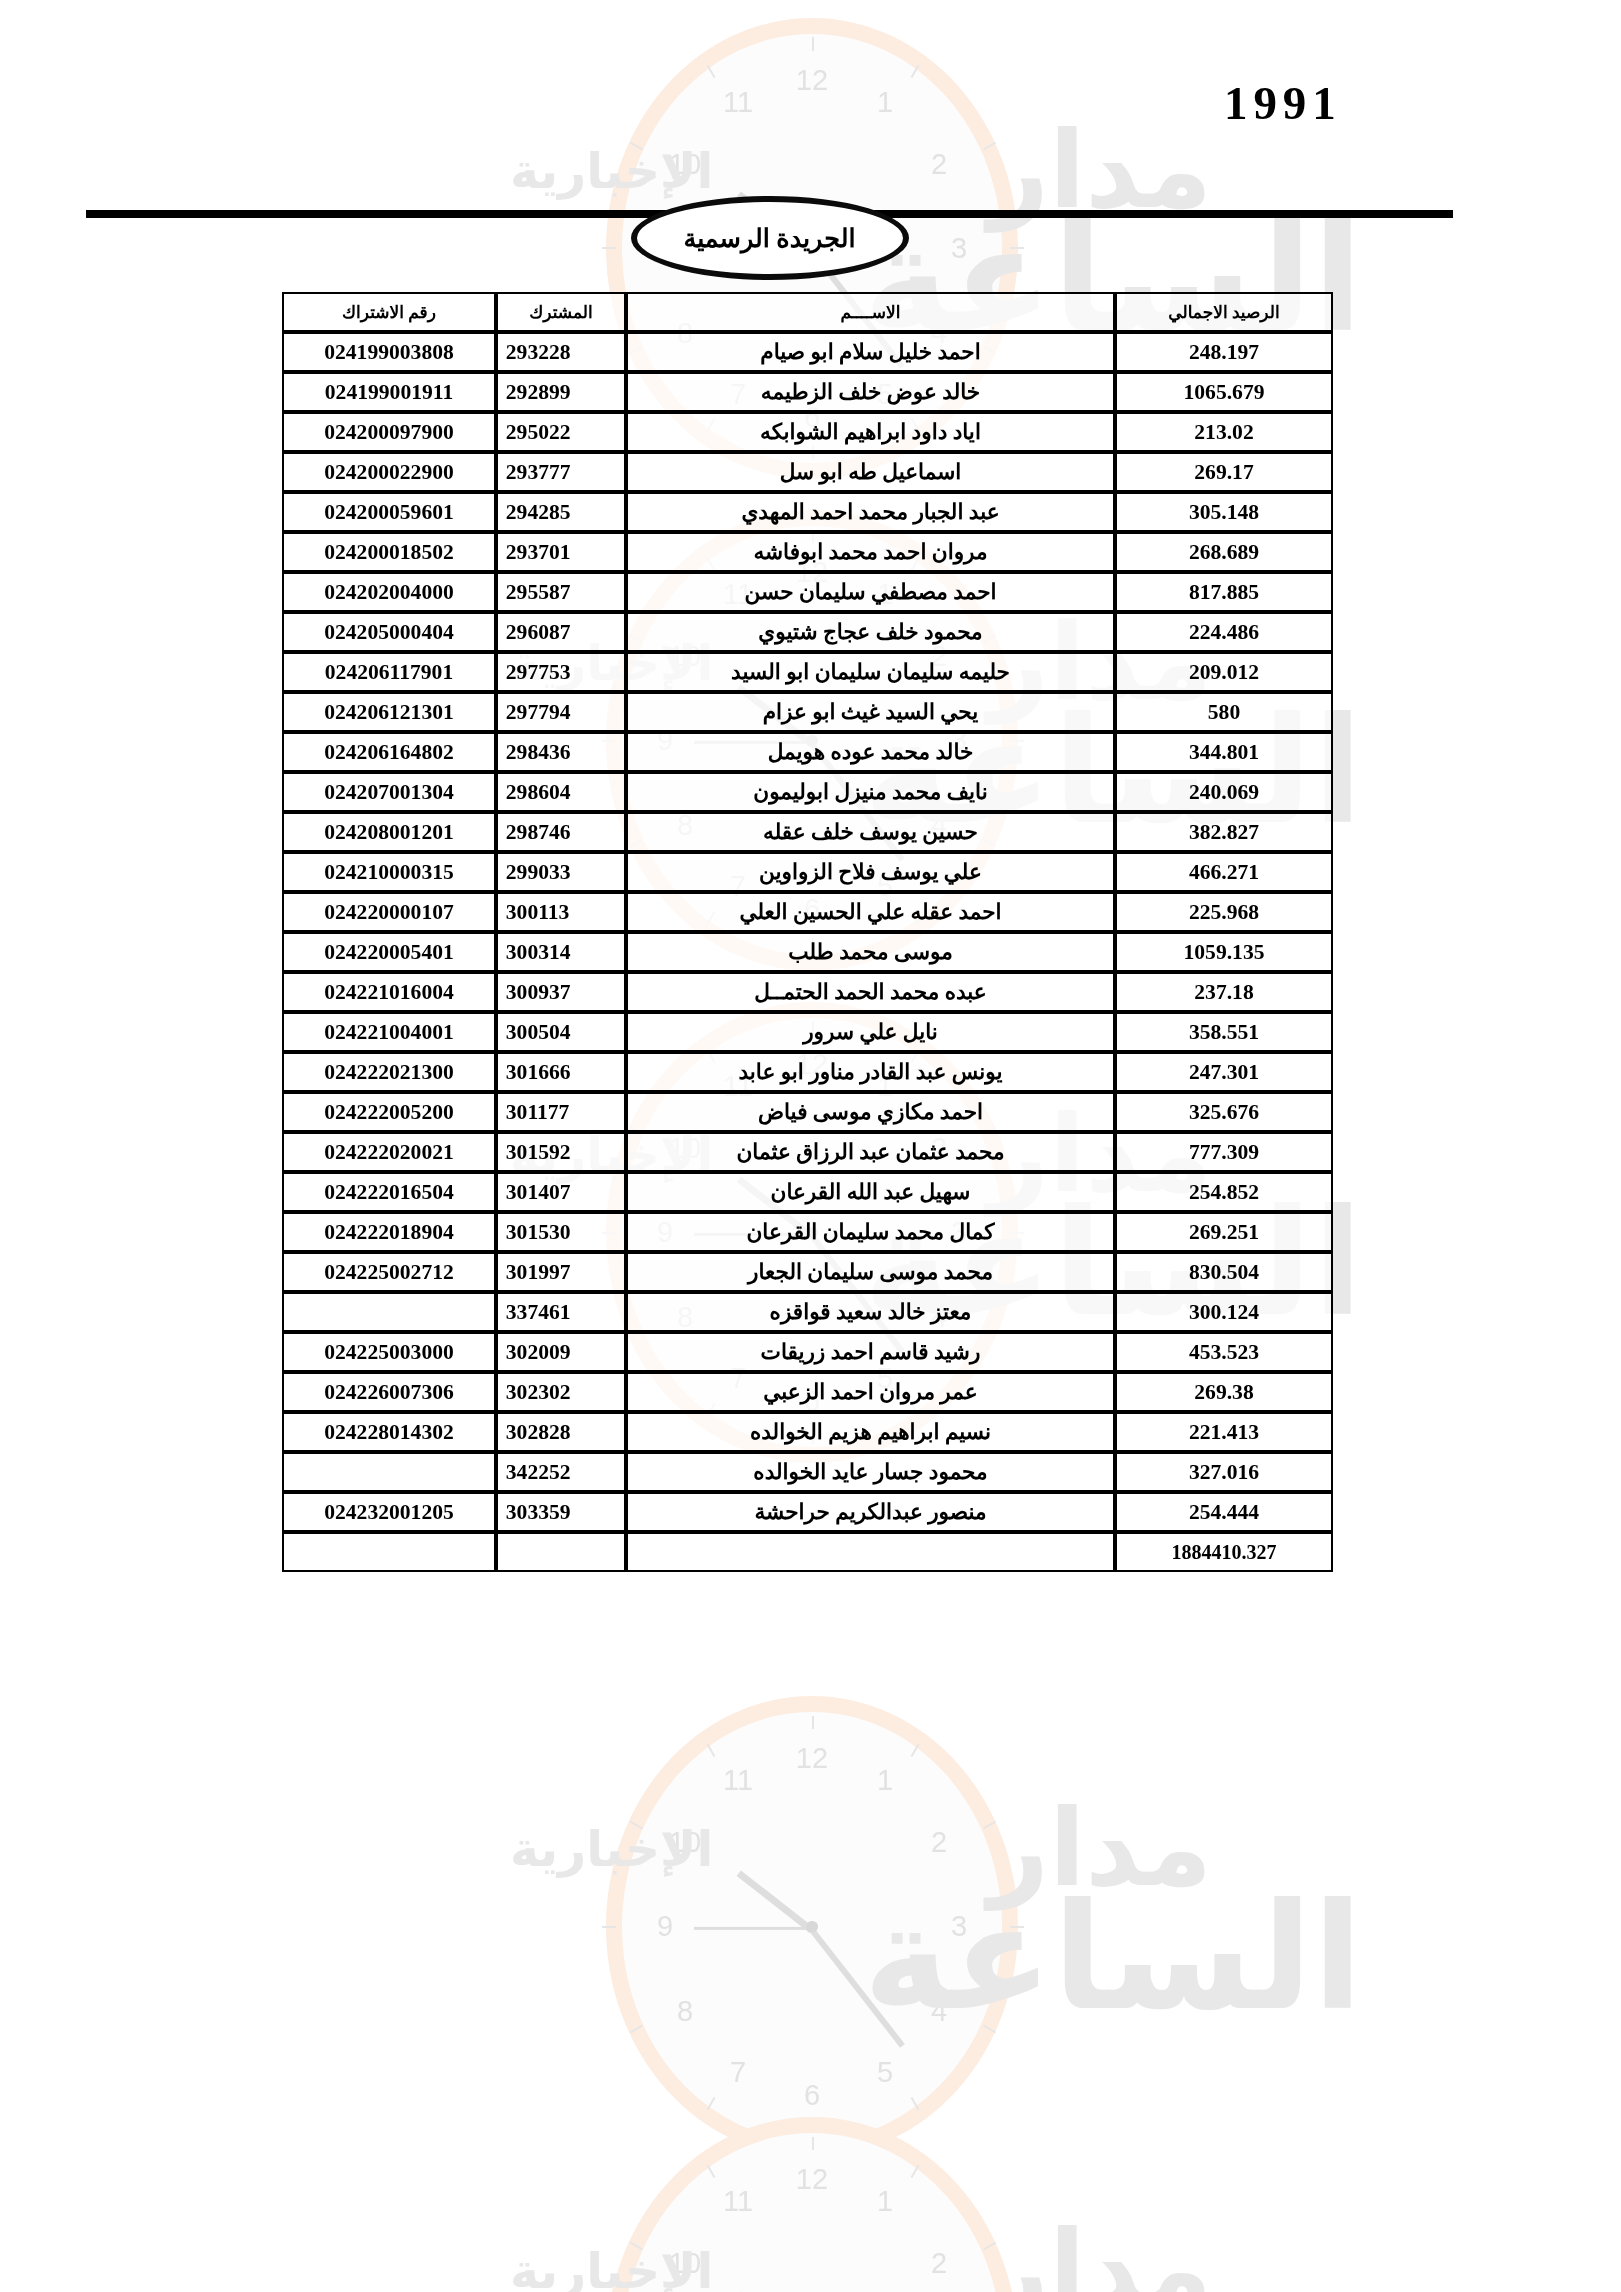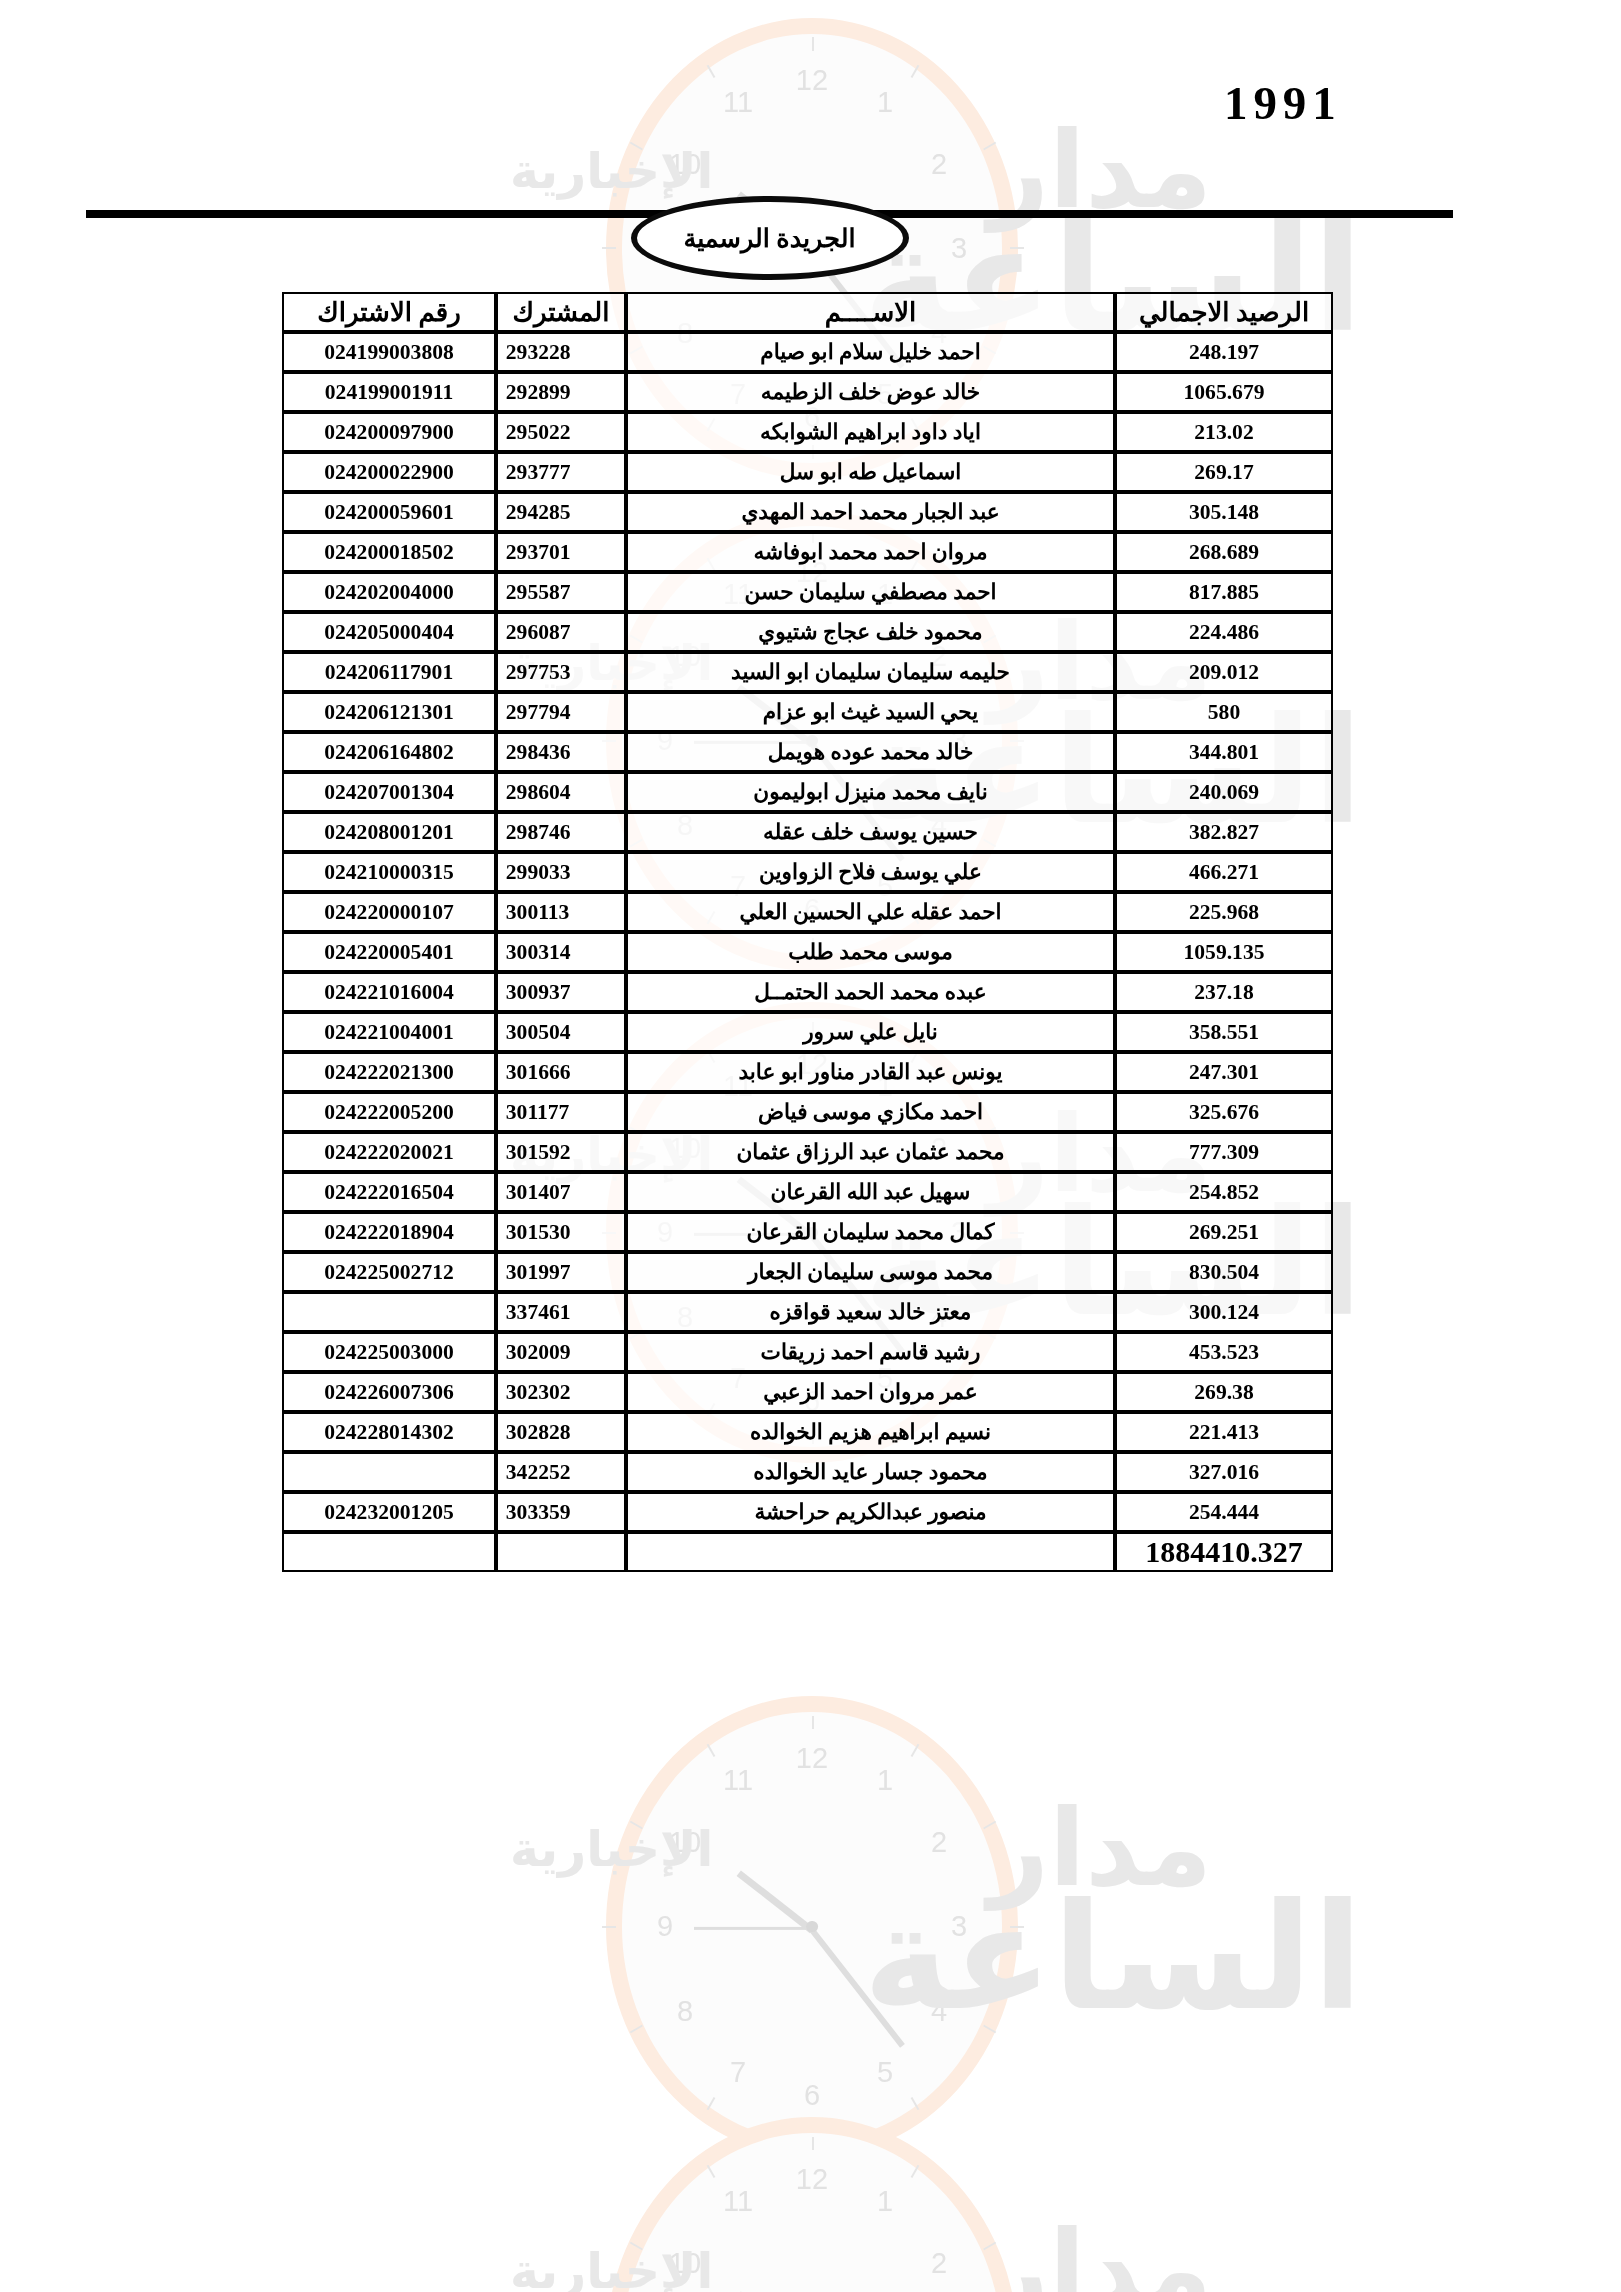--- a/index.html
+++ b/index.html
@@ -159,28 +159,28 @@
     font-size: 21.6px;
     font-weight: 700;
     font-family: "Liberation Serif", serif;
     background: rgba(255,255,255,0.70);
     box-sizing: border-box;
     white-space: nowrap;
     overflow: hidden;
   }
   table.ledger th {
     text-align: center;
-    font-size: 26px;
+    font-size: 17px;
   }
   table.ledger th.h-name { text-align: center; }
   td.cell-total { text-align: center; font-family: "Liberation Serif", serif; }
   td.cell-name  { text-align: center; font-size: 20.6px; }
   td.cell-sub   { text-align: left; }
   td.cell-subno { text-align: center; }
-  tr.total-row td.cell-total { font-size: 30px; }
+  tr.total-row td.cell-total { font-size: 20px; }
   tr.total-row td.blank { background: rgba(255,255,255,0.70); }
 </style>
 </head>
 <body>
 
 <div class="wm" style="top:17.6px; left:606px;">
   <div class="wm-clock" id="clock-a">
       <div class="face"></div>
       <span class="num" style="left: 206px; top: 62px;">12</span>
       <span class="num" style="left: 279px; top: 84px;">1</span>

